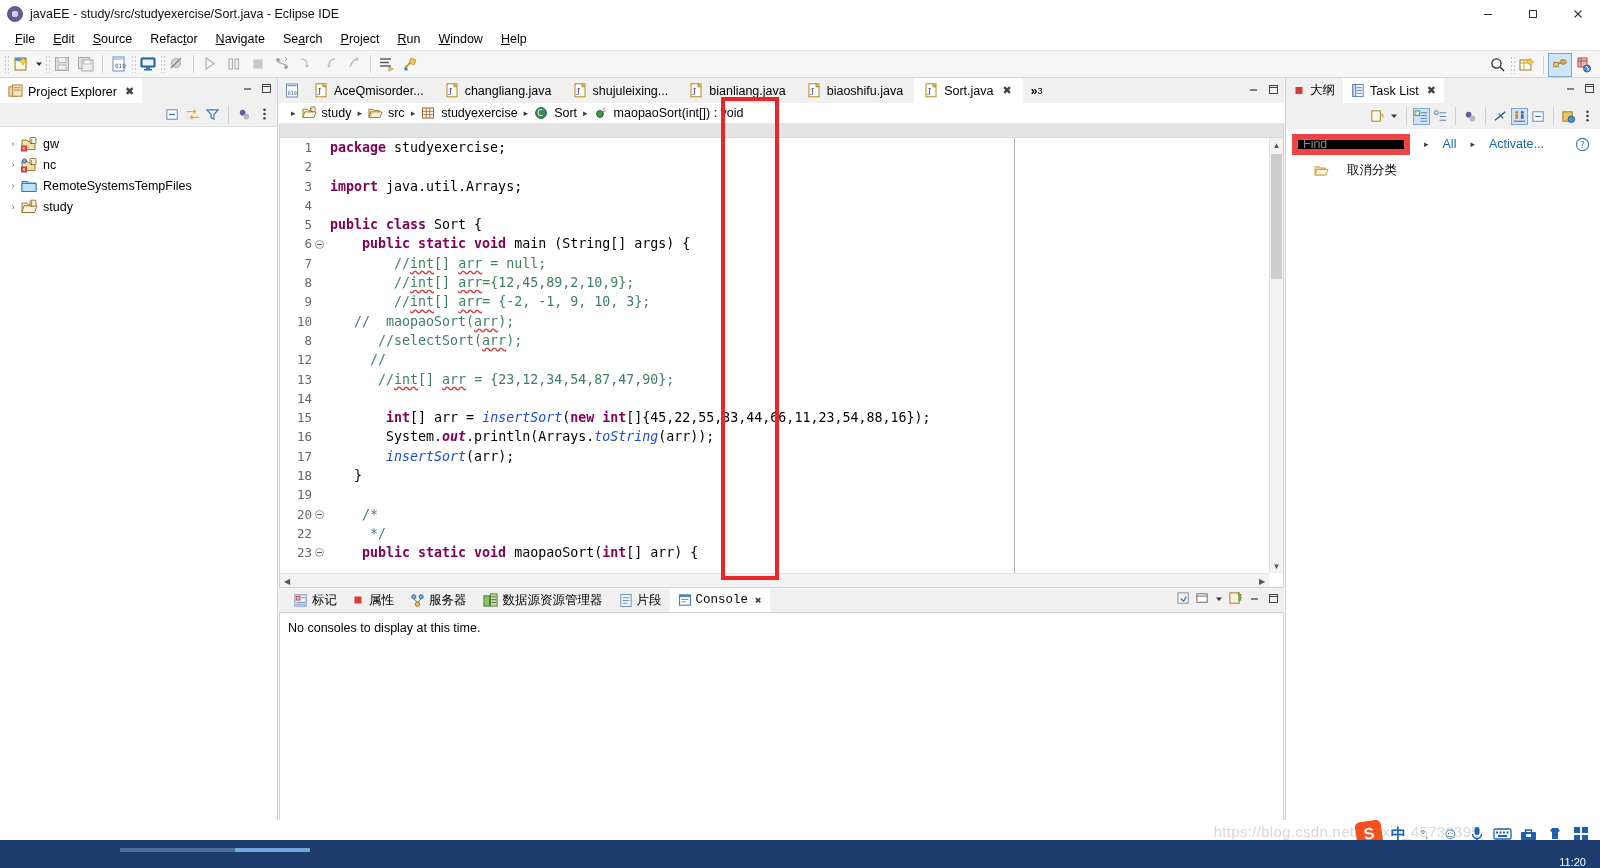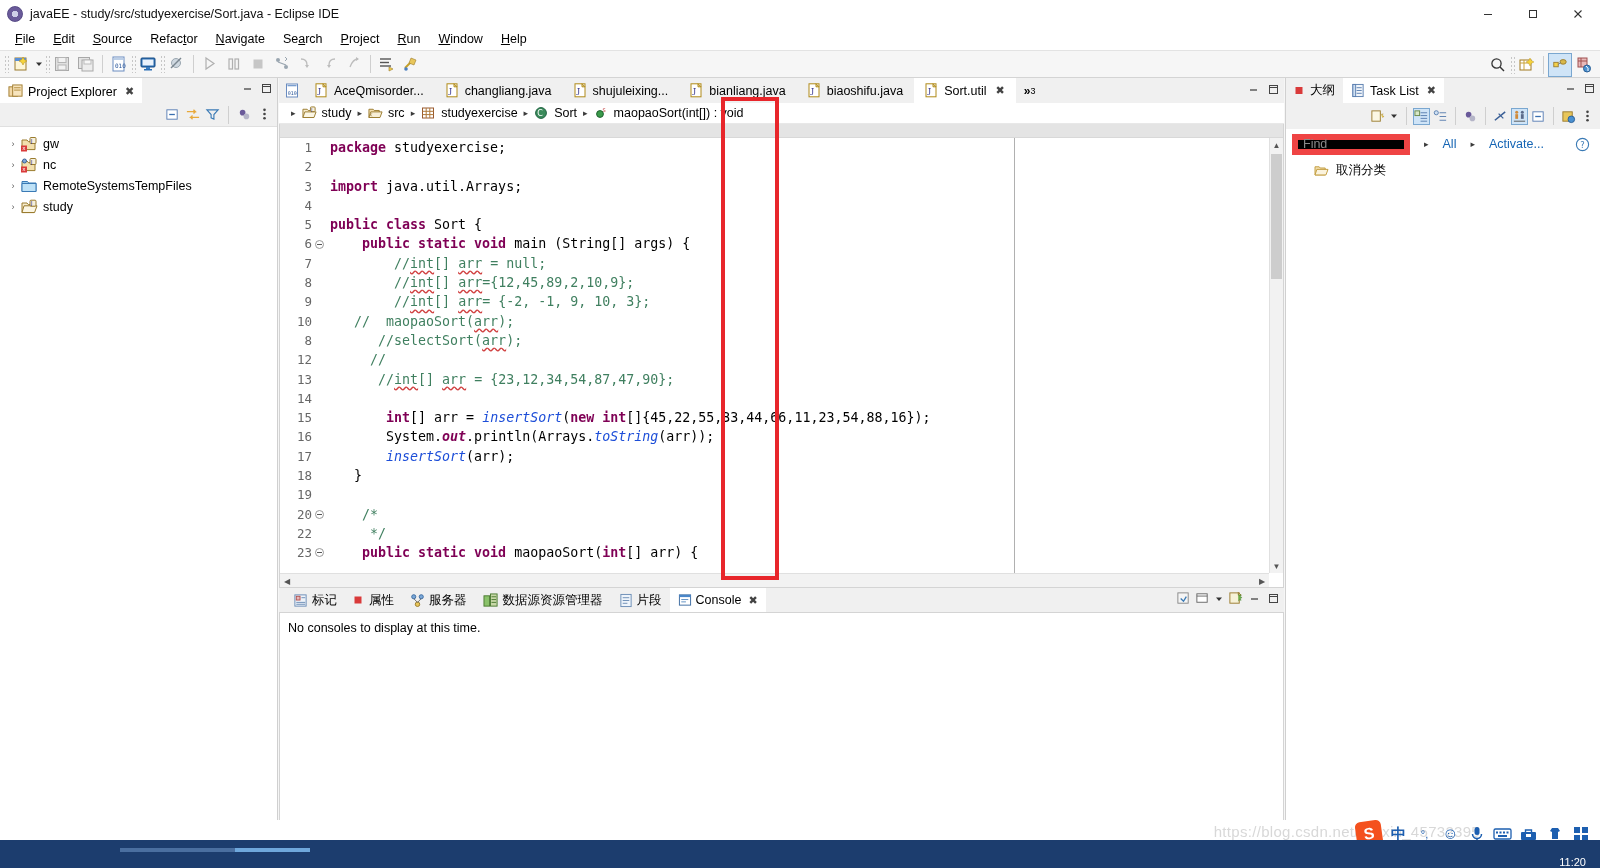--- a/index.html
+++ b/index.html
@@ -126,38 +126,38 @@
      border-top: 1px solid #e0e0e0; }
   .harrow { position:absolute; top:0; height:14px; width:14px; display:flex; align-items:center; justify-content:center; font-size:8px; color:#555;}
   .redbox { position: absolute; border: 4px solid #e8262b; pointer-events: none; }
 
   
   .console-area { position: absolute; left: 279px; right: 316px; bottom: 0; height: 232px;
      background: #f6f6f6; }
   .console-tabs { height: 24px; background: #f0f0f0; display: flex; align-items: center;
      padding-left: 6px; gap: 0px; position: relative; }
   .ctab { display: flex; align-items: center; gap: 4px; padding: 0 8px; height: 24px; font-size: 12.5px; }
-  .ctab.active { background: #ffffff; }
+  .ctab.active { background: #ffffff; font-family: Liberation Mono, monospace; }
   .console-body { position:absolute; left:0; right:0; top:24px; bottom:0; background:#ffffff;
      border:1px solid #d4d4d4; border-bottom:none; padding: 8px 8px; font-size: 12.5px; }
   .console-tools { position:absolute; right:2px; top:2px; display:flex; gap:2px; align-items:center;}
 
   
   .rightpanel { position: absolute; right: 0; top: 0; width: 315px; bottom: 0; background: #ffffff;
      border-left: 1px solid #d0d0d0; }
   .rp-tabs { height: 25px; background: #f0f0f0; display: flex; align-items: flex-end; position: relative; }
   .rp-tab { height: 25px; display: flex; align-items: center; gap: 5px; padding: 0 8px; font-size: 12.5px; }
   .rp-tab.active { background: #ffffff; }
   .rp-toolbar { height: 26px; background: #f0f0f0; display: flex; align-items: center;
      justify-content: flex-end; padding-right: 4px; gap: 2px; }
   .rp-find { height: 30px; display: flex; align-items: center; padding: 0 6px; gap: 8px; background:#fff; }
   .findbox { width: 118px; height: 21px; border: 6px solid #ef4444; background: #000000;
      display: flex; align-items: center; padding: 0 5px; font-size: 12.5px; color: #8a8a8a; }
   .link { color: #1464b4; font-size: 12.5px; }
-  .rp-row { height: 22px; display: flex; align-items: center; padding-left: 28px; gap: 7px; font-size: 12.5px;}
+  .rp-row { height: 22px; display: flex; align-items: center; padding-left: 28px; gap: 18px; font-size: 12.5px;}
   .btn-on { background: #cfe4f7; border: 1px solid #7aa7d0; }
 
   
   .statusbar { position: absolute; left: 0; right: 0; bottom: 28px; height: 20px; background: #f0f0f0;
      display: flex; align-items: center; font-size: 12.5px; }
   .sb-cell { height: 20px; display: flex; align-items: center; padding: 0 12px;
      border-left: 1px solid #d8d8d8; }
   .watermark { position: absolute; right: 120px; bottom: 28px; font-size: 15px; color: #d8d8d8;
      letter-spacing: .3px; }
 
@@ -543,21 +543,21 @@
           <span>biaoshifu.java</span>
         </div>
         <div class="etab active">
           <span class="etab-icon">
             <svg width="13" height="15" viewBox="0 0 13 15">
                 <rect x="1" y="0.8" width="10" height="13" fill="#fff" stroke="#b08a18"></rect>
                 <path d="M8 0.8 l3 3 h-3Z" fill="#f0e2b8" stroke="#b08a18"></path>
                 <text x="3" y="10" font-size="8" fill="#2a2a8a" font-family="DejaVu Serif, serif">J</text>
               </svg>
           </span>
-          <span>Sort.util</span>
+          <span>Sort.java</span>
           <span class="tab-close">✖</span>
         </div>
         <div class="etab-overflow">
           <span style="font-weight:bold;">»</span>
             <span style="font-size:9px;vertical-align:-3px;">3</span>
         </div>
         <div class="etab-right">
           <div class="mini-btn">
             <svg width="13" height="13" viewBox="0 0 13 13">
                 <line x1="3" y1="7" x2="10" y2="7" stroke="#444" stroke-width="1.3"></line>

